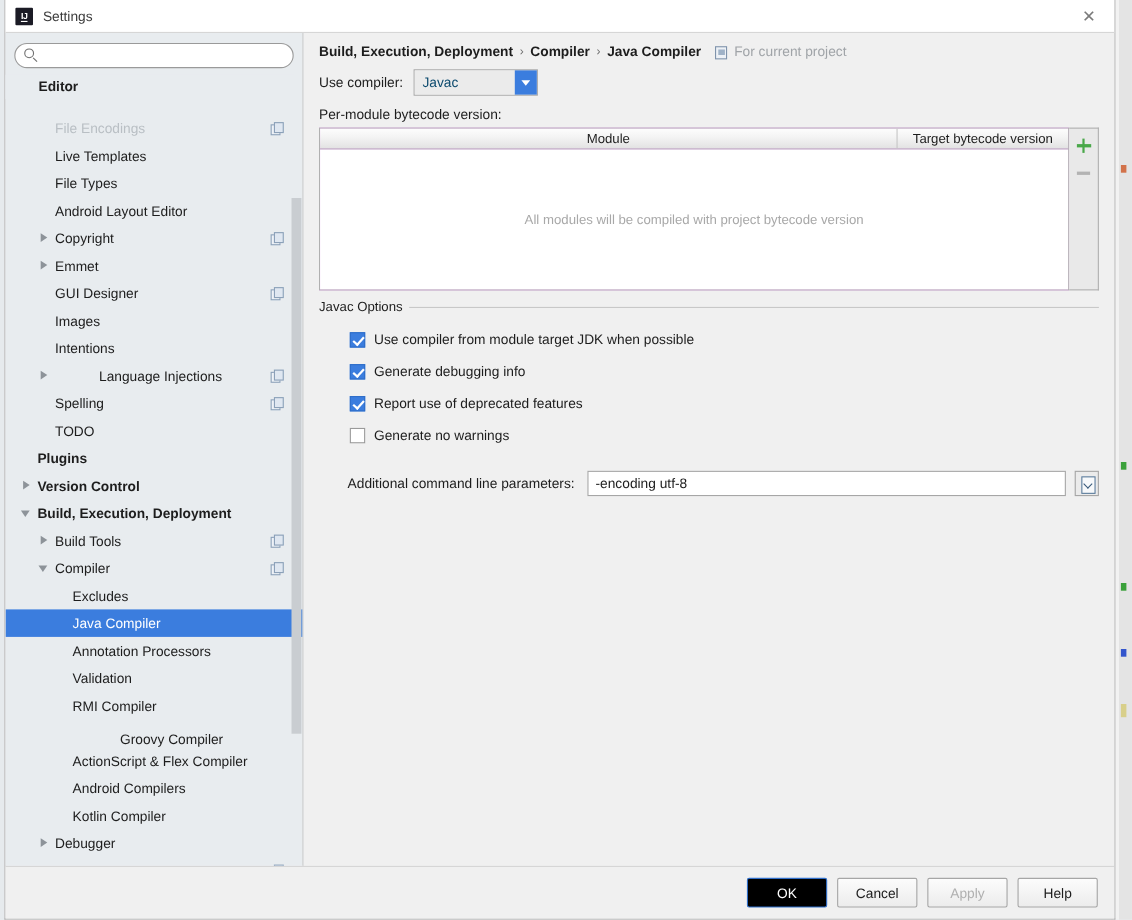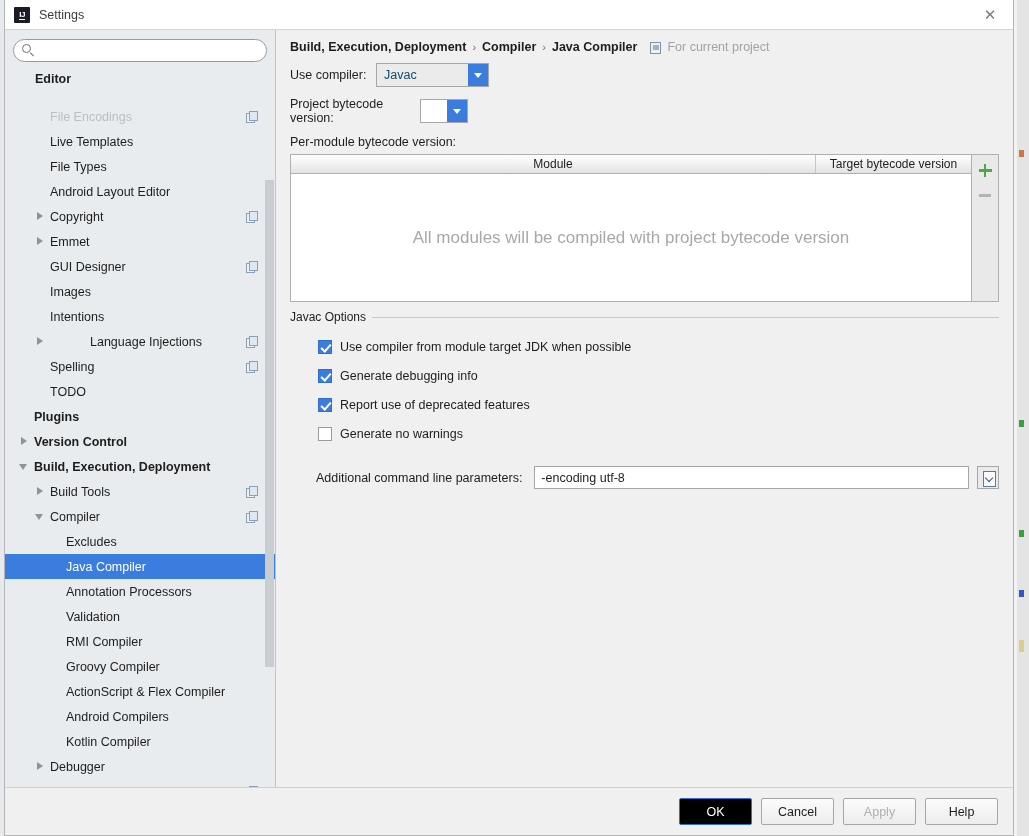--- a/index.html
+++ b/index.html
@@ -242,21 +242,21 @@
   }
   #table-head .th {
     display: flex; align-items: center; justify-content: center;
   }
   #th-module { flex: 1; border-right: 1px solid #c6c6c6; min-width: 0; }
   #th-target { width: 155px; flex: none; }
   #table-body {
     flex: 1; display: flex; align-items: center; justify-content: center;
     background: #ffffff;
   }
-  #table-empty-msg { color: #a8a8a8; font-size: 17px; }
+  #table-empty-msg { color: #a8a8a8; font-size: 12px; }
   #table-toolbar {
     width: 27px; flex: none;
     border: 1px solid #b0b0b0; border-left: none;
     background: #e9e9e9;
     display: flex; flex-direction: column; align-items: center;
     padding-top: 3px;
   }
   .tbtn {
     width: 25px; height: 25px;
     display: flex; align-items: center; justify-content: center;
@@ -486,21 +486,21 @@
               <span>Annotation Processors</span>
             </div>
             <div class="tree-row" style="padding-left: 46px;">
               <span class="twisty"></span>
               <span>Validation</span>
             </div>
             <div class="tree-row" style="padding-left: 46px;">
               <span class="twisty"></span>
               <span>RMI Compiler</span>
             </div>
-            <div class="tree-row" style="padding-left: 46px;">
+            <div class="tree-row" style="padding-left: 46px; flex-direction: column;">
               <span class="twisty"></span>
               <span>Groovy Compiler</span>
             </div>
             <div class="tree-row" style="padding-left: 46px;">
               <span class="twisty"></span>
               <span>ActionScript &amp; Flex Compiler</span>
             </div>
             <div class="tree-row" style="padding-left: 46px;">
               <span class="twisty"></span>
               <span>Android Compilers</span>
@@ -538,27 +538,20 @@
       </div>
 
       <div class="form-row">
         <span class="form-label" style="width:86px;">Use compiler:</span>
         <div class="combo gray" id="compiler-combo">
           <div class="cval">Javac</div>
           <div class="carrow"></div>
         </div>
       </div>
 
-      <div class="form-row">
-        <span class="form-label" style="width:130px;">Project bytecode version:</span>
-        <div class="combo white" id="bytecode-combo">
-          <div class="cval"></div>
-          <div class="carrow"></div>
-        </div>
-      </div>
 
       <div style="margin-bottom:5px;">
         <span class="form-label">Per-module bytecode version:</span>
       </div>
 
       <div id="table-section">
         <div id="table-box">
           <div id="table-head">
             <div class="th" id="th-module">Module</div>
             <div class="th" id="th-target">Target bytecode version</div>

